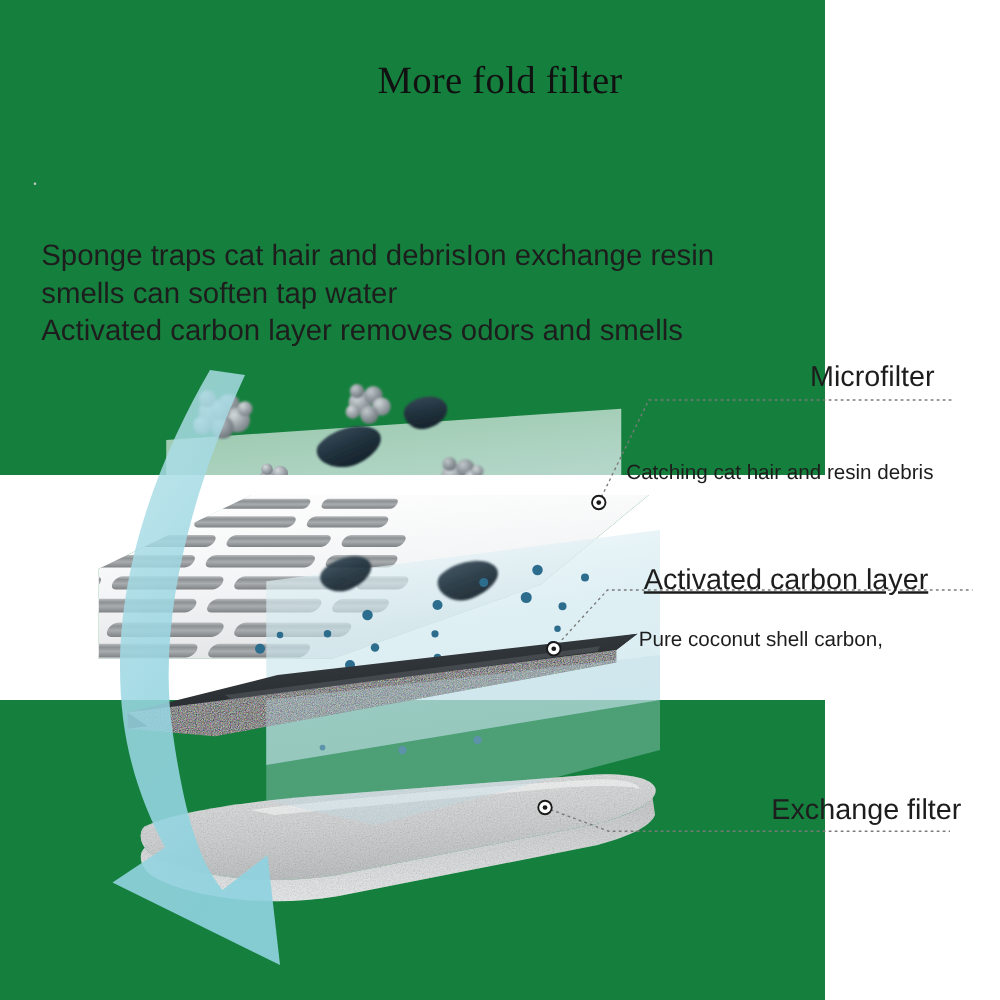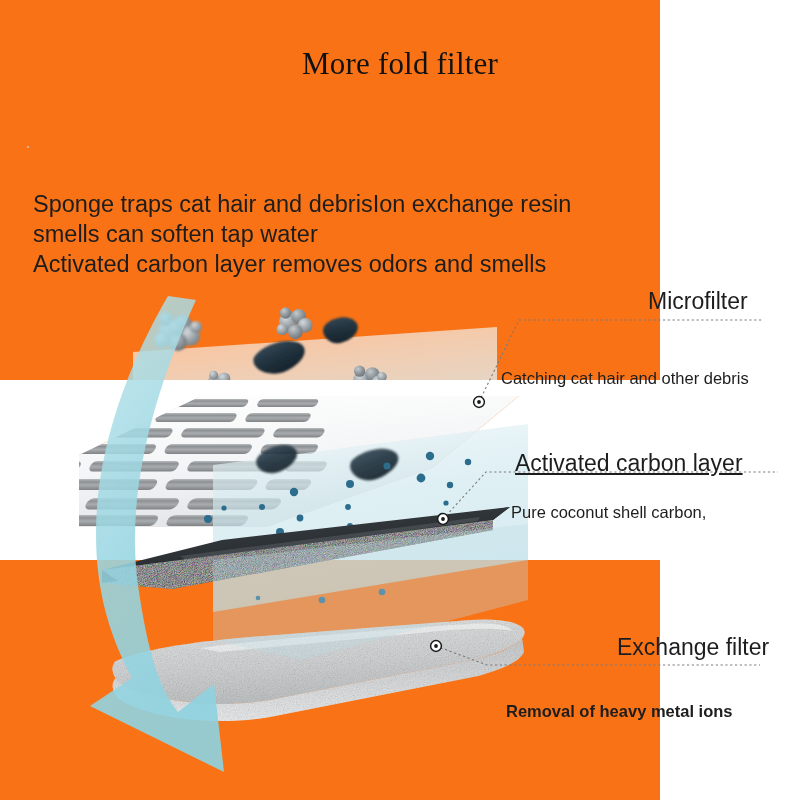--- a/index.html
+++ b/index.html
@@ -5,21 +5,21 @@
   * { margin:0; padding:0; box-sizing:border-box; }
   html, body {
     width:800px; height:800px;
     background:#ffffff;
     font-family:"Liberation Sans", sans-serif;
     overflow:hidden;
   }
   #page {
     position:relative;
     width:660px; height:800px;
-    background:#f97316;
+    background:#15803d;
   }
 
   
   #title {
     position:absolute;
     left:0; top:46px;
     width:800px;
     text-align:center;
     font-family:"Liberation Serif", serif;
     font-size:31px;
@@ -416,21 +416,20 @@
       <circle cx="443" cy="519" r="1.9" fill="#1a1a1a"></circle>
     </g>
     <g>
       <circle cx="436" cy="646" r="5.4" fill="#ffffff" stroke="#1a1a1a" stroke-width="1.5"></circle>
       <circle cx="436" cy="646" r="1.9" fill="#1a1a1a"></circle>
     </g>
   </g>
 </svg>
 
 <div class="callout-title" id="co1-title">Microfilter</div>
-<div class="callout-sub" id="co1-sub">Catching cat hair and other debris</div>
+<div class="callout-sub" id="co1-sub">Catching cat hair and resin debris</div>
 
 <div class="callout-title" id="co2-title">Activated carbon layer</div>
 <div class="callout-sub" id="co2-sub-a">Pure coconut shell carbon,</div>
 
 <div class="callout-title" id="co3-title">Exchange filter</div>
-<div class="callout-sub bold" id="co3-sub">Removal of heavy metal ions</div>
 
 </div>
 
 </body></html>

